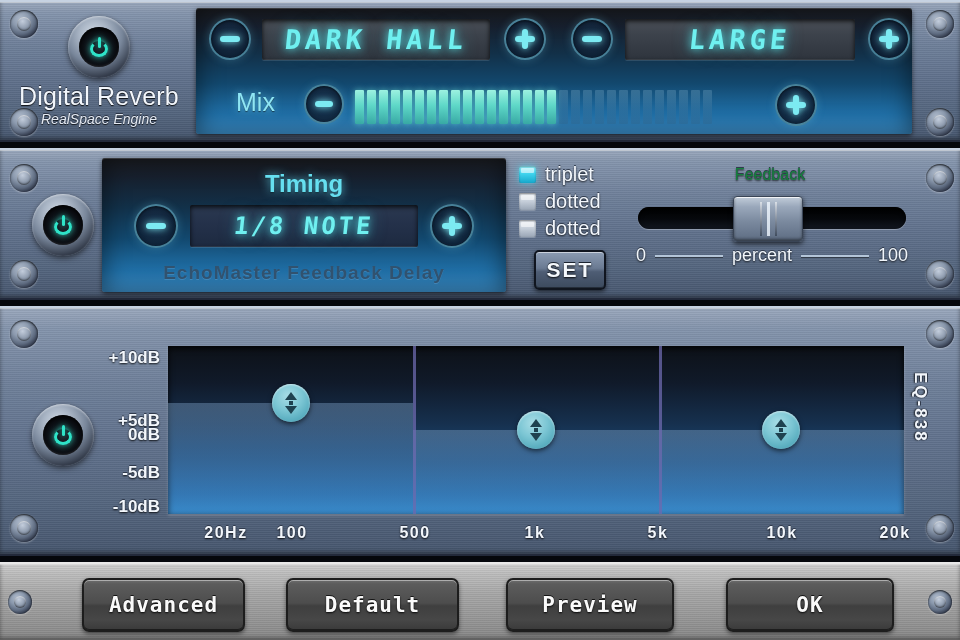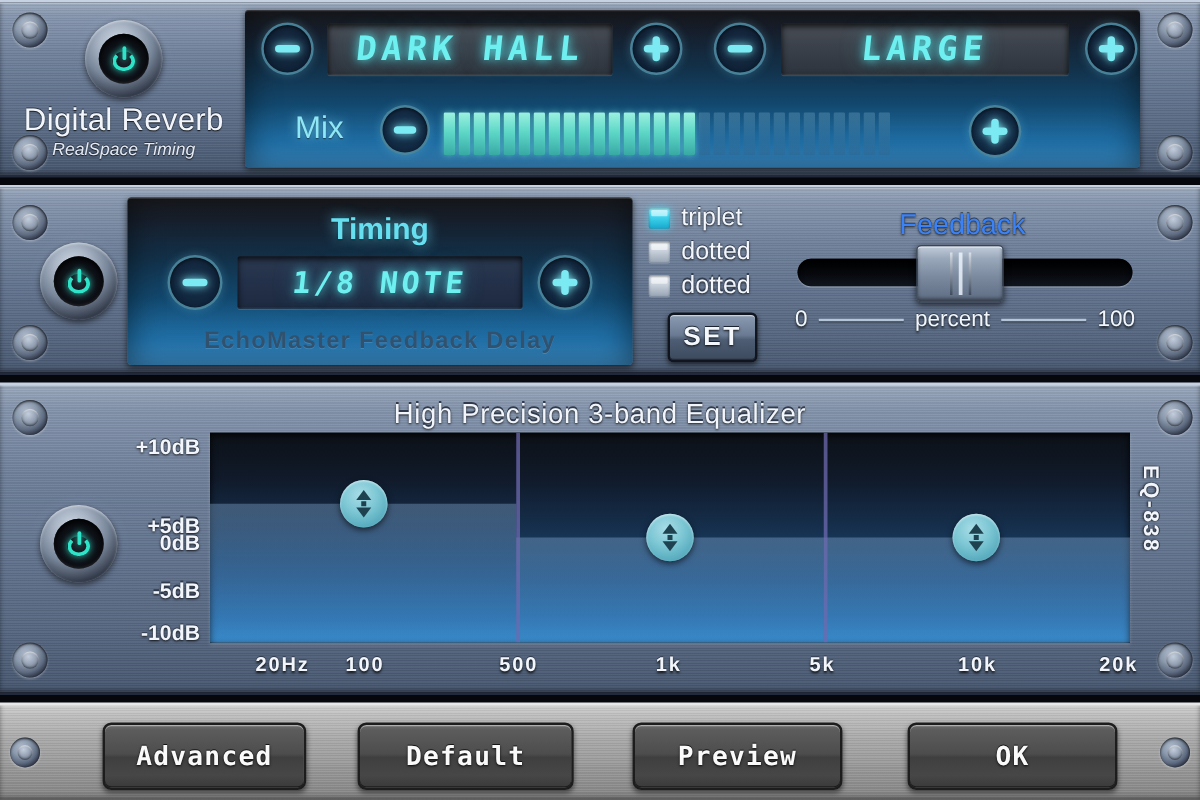--- a/index.html
+++ b/index.html
@@ -319,22 +319,22 @@
     color: #f4f8fc;
     text-shadow: 0 -1px 0 #1b2430, 0 1px 2px rgba(0,0,0,0.9);
   }
 
   
   .fb-title {
     position: absolute;
     left: 636px; top: 166px;
     width: 268px;
     text-align: center;
-    font-size: 23px;
-    color: #3b82f6;
+    font-size: 16px;
+    color: #15803d;
     text-shadow: 0 -1px 0 #313c4e, 0 1px 2px rgba(0,0,0,0.85);
   }
   .fb-track {
     position: absolute;
     left: 638px; top: 207px;
     width: 268px; height: 22px;
     border-radius: 11px;
     background: linear-gradient(180deg, #000 0%, #06080c 55%, #121720 100%);
     box-shadow: inset 0 2px 4px rgba(0,0,0,0.95),
                 0 1px 1px rgba(255,255,255,0.3);
@@ -505,21 +505,21 @@
     <div class="screw" style="left:926px; top:8px;"></div>
     <div class="screw" style="left:926px; top:106px;"></div>
   </div>
 
   <div class="power" style="left:68px; top:16px;">
     <div class="power-inner">
       <div class="power-glyph"></div>
     </div>
   </div>
   <div class="brand-title">Digital Reverb</div>
-  <div class="brand-sub">RealSpace Timing</div>
+  <div class="brand-sub">RealSpace Engine</div>
 
   <div class="glass glass-reverb"></div>
 
   <div class="rbtn" style="left:209px; top:18px; width:42px; height:42px;">
     <span class="bar-h"></span>
   </div>
   <div class="lcd" style="left:262px; top:19px; width:228px; height:41px;">
     <span class="lcd-text">DARK HALL</span>
   </div>
   <div class="rbtn" style="left:504px; top:18px; width:42px; height:42px;">
@@ -639,21 +639,20 @@
     <span>100</span>
   </div>
 
   <div class="rack rack-eq">
     <div class="screw" style="left:10px;  top:12px;"></div>
     <div class="screw" style="left:10px;  top:206px;"></div>
     <div class="screw" style="left:926px; top:12px;"></div>
     <div class="screw" style="left:926px; top:206px;"></div>
   </div>
 
-  <div class="eq-title">High Precision 3-band Equalizer</div>
 
   <div class="power" style="left:32px; top:404px;">
     <div class="power-inner">
       <div class="power-glyph"></div>
     </div>
   </div>
 
   <div class="eq-graph" id="eq-graph">
       <div class="eq-band" style="left: 0px; width: 245.333px; height: 110.88px;"></div>
       <div class="eq-handle" style="left: 103.667px; top: 38.12px;">

